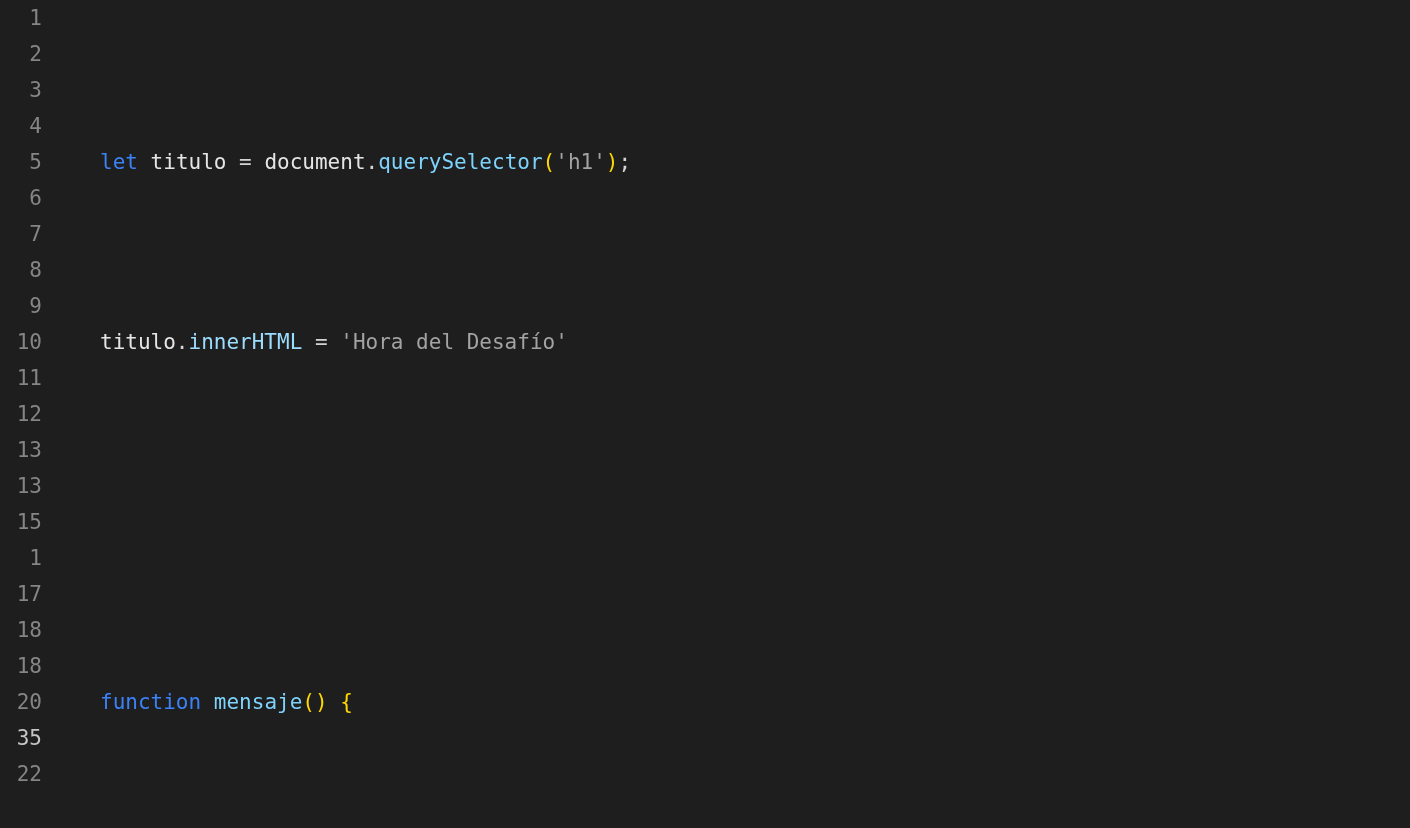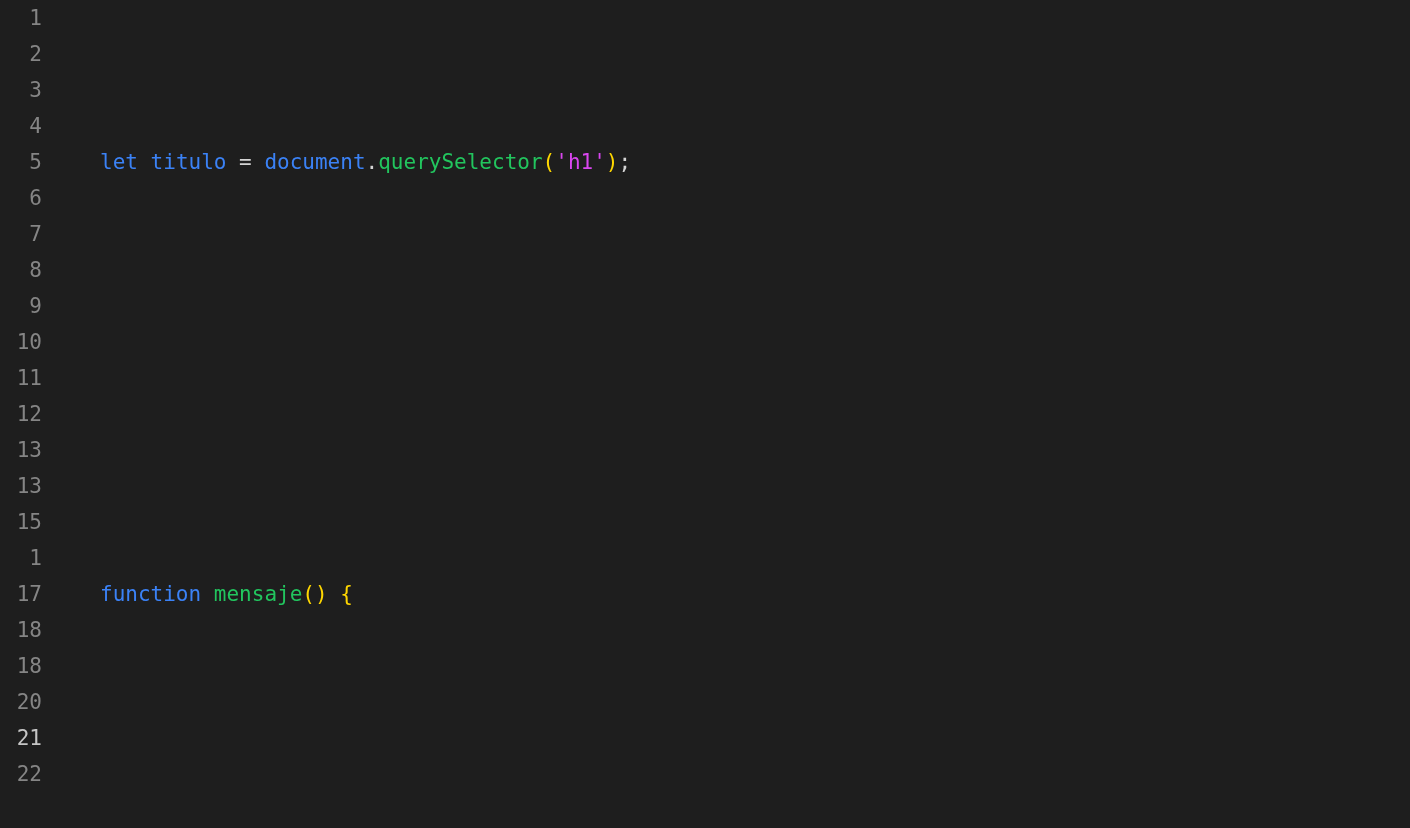--- a/index.html
+++ b/index.html
@@ -32,26 +32,26 @@
     white-space: pre;
   }
   .code .line {
     height: 36px;
     position: relative;
     padding-left: 30px;
   }
 
   
   .kw      { color: #3b82f6; }
-  .ident   { color: #3b82f6; }              
+  .ident   { color: #e5e5e5; }              
   .prop    { color: #9cdcfe; }
-  .func    { color: #22c55e; }              
+  .func    { color: #7dd3fc; }              
   .punct   { color: #d4d4d4; }
   .paren   { color: #ffd700; }              
-  .str     { color: #d946ef; }              
+  .str     { color: #a3a3a3; }              
   .op      { color: #d4d4d4; }              
 </style>
 </head>
 <body>
 
 <div class="editor">
   <div class="gutter" id="gutter">
       <div class="ln">1</div>
       <div class="ln">2</div>
       <div class="ln">3</div>
@@ -65,29 +65,30 @@
       <div class="ln">11</div>
       <div class="ln">12</div>
       <div class="ln">13</div>
       <div class="ln">13</div>
       <div class="ln">15</div>
       <div class="ln">1</div>
       <div class="ln">17</div>
       <div class="ln">18</div>
       <div class="ln">18</div>
       <div class="ln">20</div>
-      <div class="ln" style="color: rgb(198, 198, 198);">21</div>
+      <div class="ln" style="color: rgb(198, 198, 198);">35</div>
       <div class="ln">22</div>
     </div>
   <div class="code">
 
     
     <div class="line"><span class="kw">let</span> <span class="ident">titulo</span><span class="op"> = </span><span class="ident">document</span><span class="punct">.</span><span class="func">querySelector</span><span class="paren">(</span><span class="str">'h1'</span><span class="paren">)</span><span class="punct">;</span></div>
 
     
+    <div class="line"><span class="ident">titulo</span><span class="punct">.</span><span class="prop">innerHTML</span><span class="op"> = </span><span class="str">'Hora del Desafío'</span></div>
 
     
     <div class="line"></div>
 
     
     <div class="line"><span class="kw">function</span> <span class="func">mensaje</span><span class="paren">(</span><span class="paren">)</span><span class="paren"> {</span></div>
 
     
     
 

